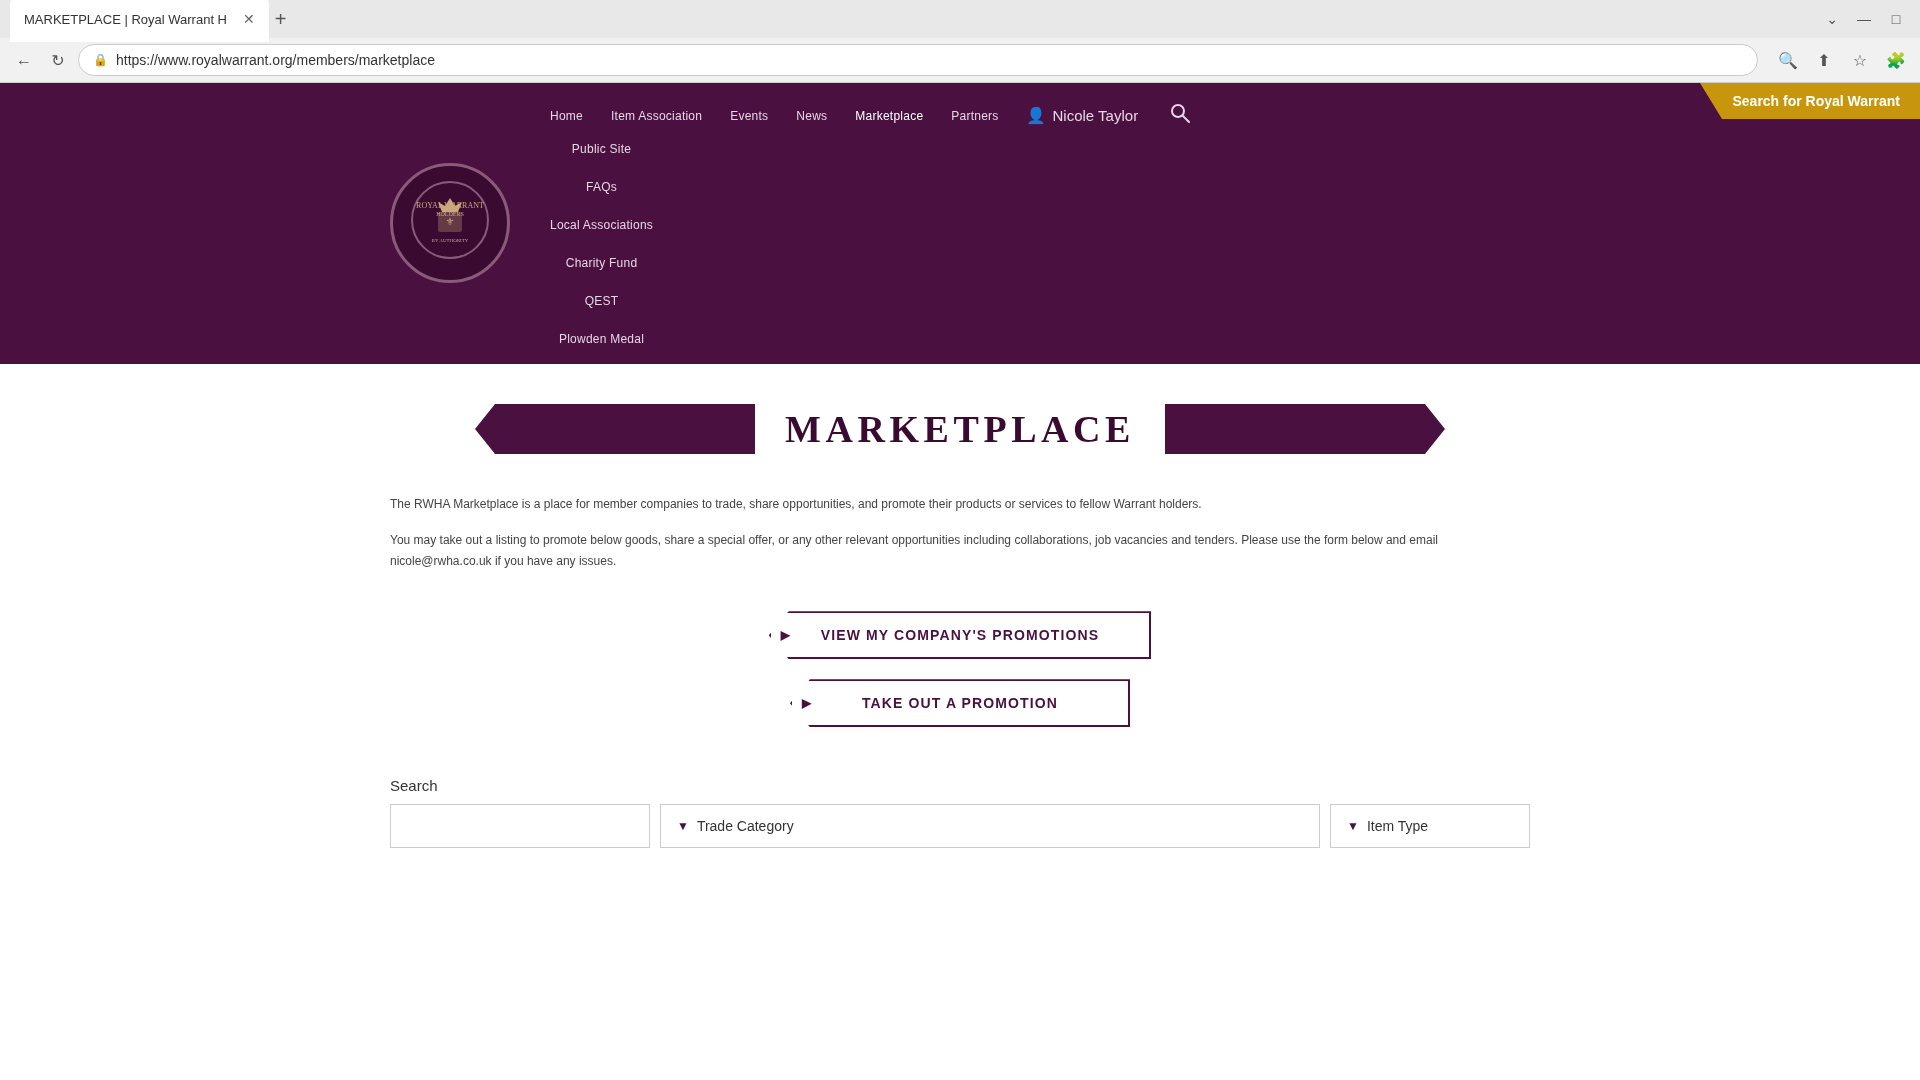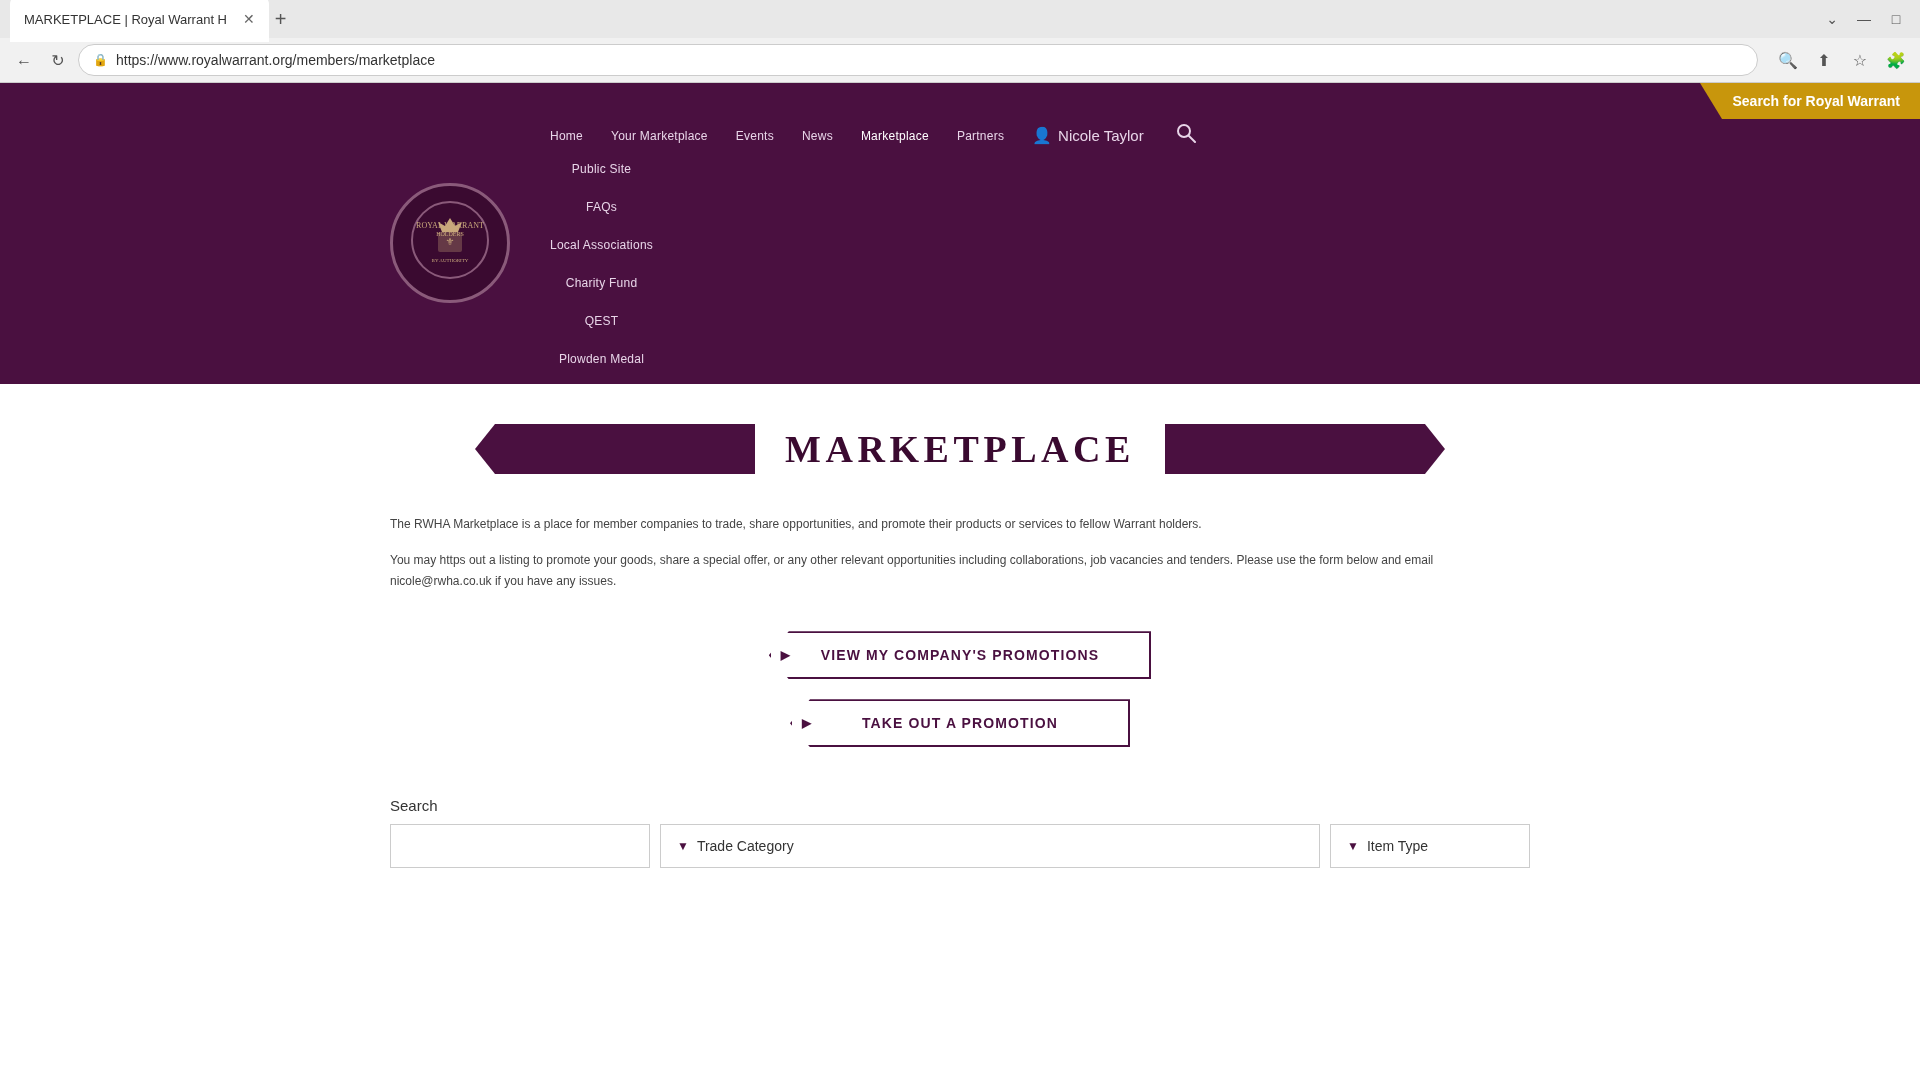--- a/index.html
+++ b/index.html
@@ -103,21 +103,21 @@
       border: none; background: none;
       cursor: pointer;
       font-size: 14px;
       color: #555;
       display: flex; align-items: center; justify-content: center;
     }
 
     
     .site-header {
       background: #4a1040;
-      padding: 36px 0 18px;
+      padding: 16px 0 18px;
       position: relative;
     }
     .header-inner {
       max-width: 1200px;
       margin: 0 auto;
       display: flex;
       align-items: center;
       padding: 0 30px;
       position: relative;
     }
@@ -398,21 +398,21 @@
             <text x="40" y="45" text-anchor="middle" fill="#c9a87c" font-size="10">⚜</text>
             <text x="40" y="62" text-anchor="middle" fill="#c9a87c" font-size="5" font-family="serif">BY AUTHORITY</text>
           </svg>
         </div>
       </div>
     </div>
 
     <div class="nav-area">
       <nav class="nav-primary">
         <a class="nav-link">Home</a>
-        <a class="nav-link">Your Marketplace</a>
+        <a class="nav-link">Item Association</a>
         <a class="nav-link">Events</a>
         <a class="nav-link">News</a>
         <a class="nav-link active">Marketplace</a>
         <a class="nav-link">Partners</a>
         <div class="user-nav">
           <span class="user-icon">👤</span>
           <span>Nicole Taylor</span>
         </div>
         <button class="search-icon-btn">
           <svg width="20" height="20" viewBox="0 0 20 20" fill="none">
@@ -436,21 +436,21 @@
 <div class="main-content">
 
   <div class="page-banner">
     <div class="banner-ribbon-left"></div>
     <h1 class="banner-title">MARKETPLACE</h1>
     <div class="banner-ribbon-right"></div>
   </div>
 
   <div class="description-section">
     <p>The RWHA Marketplace is a place for member companies to trade, share opportunities, and promote their products or services to fellow Warrant holders.</p>
-    <p>You may https out a listing to promote your goods, share a special offer, or any other relevant opportunities including collaborations, job vacancies and tenders. Please use the form below and email nicole@rwha.co.uk if you have any issues.</p>
+    <p>You may take out a listing to promote below goods, share a special offer, or any other relevant opportunities including collaborations, job vacancies and tenders. Please use the form below and email nicole@rwha.co.uk if you have any issues.</p>
   </div>
 
   <div class="buttons-section">
     <button class="promo-btn">
       <span class="btn-arrow-left">▶</span>
       <span>VIEW MY COMPANY'S PROMOTIONS</span>
     </button>
     <button class="promo-btn">
       <span class="btn-arrow-left">▶</span>
       <span>TAKE OUT A PROMOTION</span>

